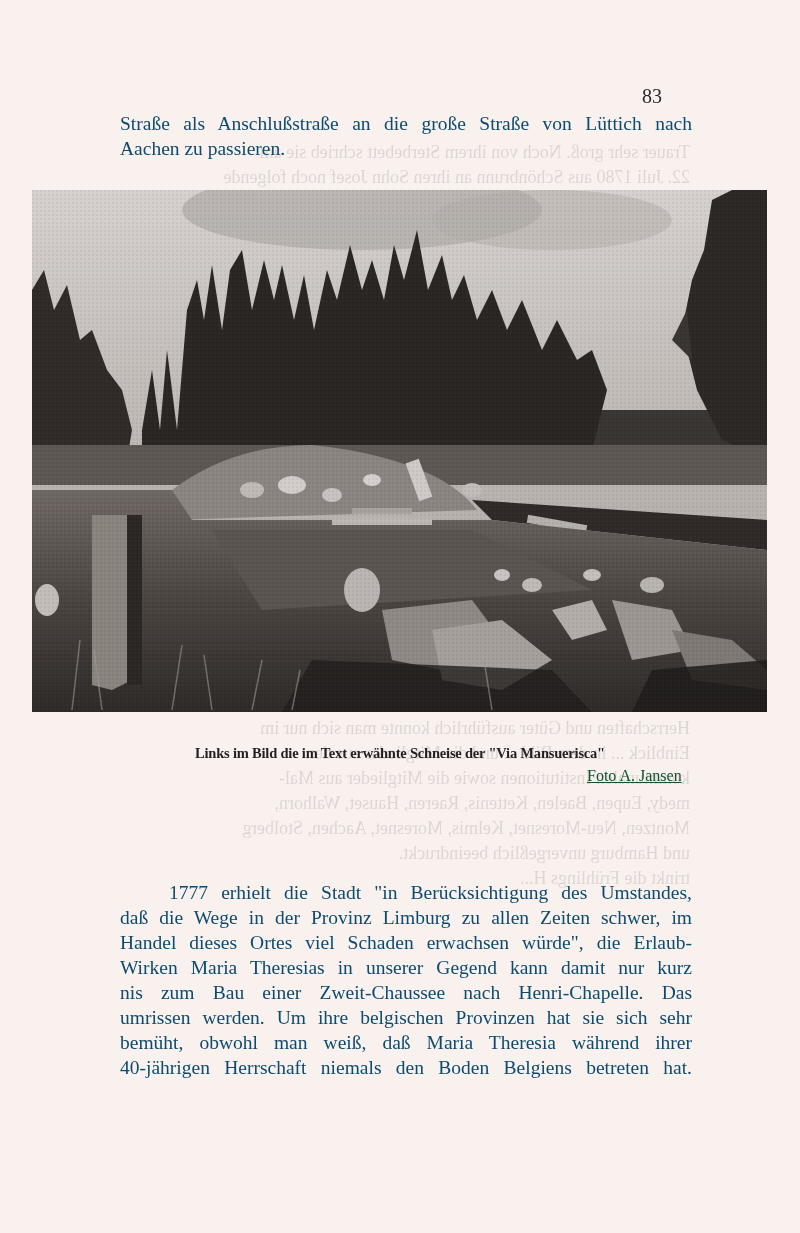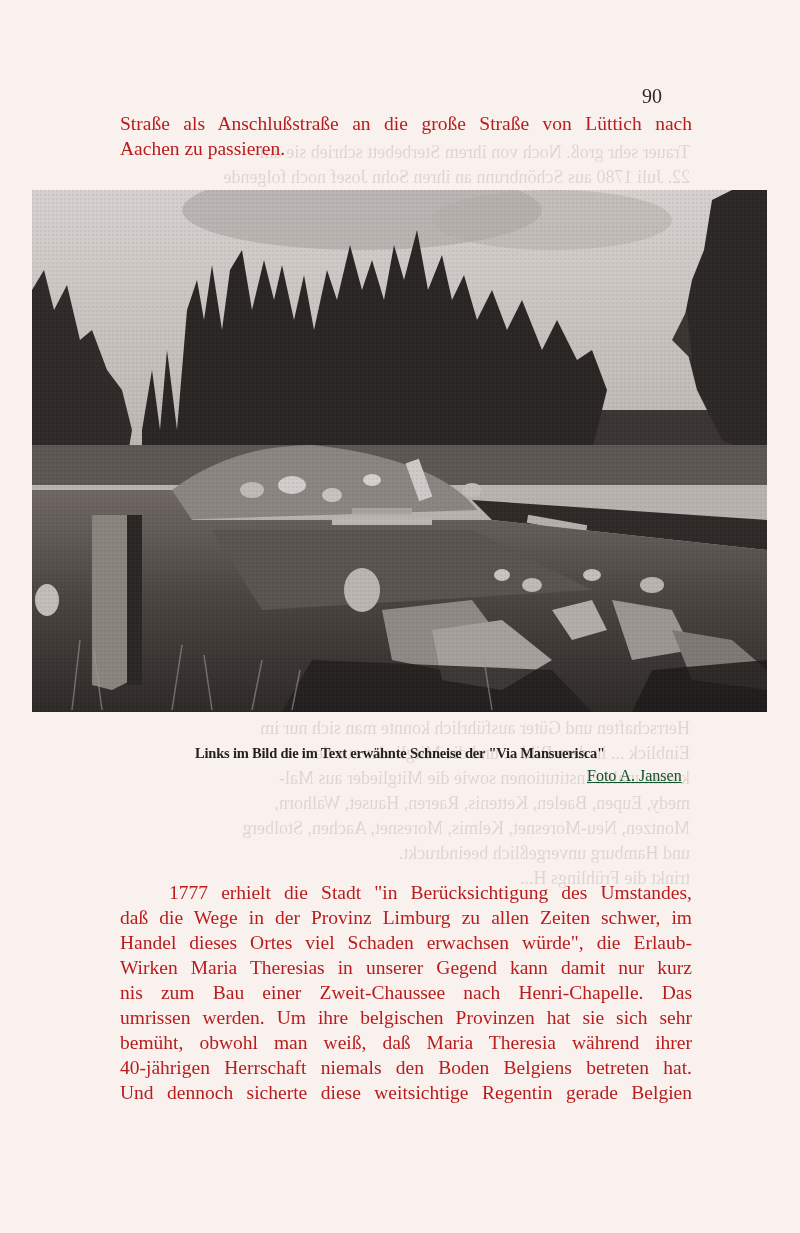--- a/index.html
+++ b/index.html
@@ -23,21 +23,21 @@
       line-height: 24px;
       color: #2e2828;
     }
     .text-block {
       position: absolute;
       left: 120px;
       width: 572px;
       font-size: 19.5px;
       line-height: 25px;
       text-align: justify;
-      color: #b91c1c;
+      color: #0c4a6e;
     }
     .text-block .line {
       display: block;
       white-space: nowrap;
       text-align-last: justify;
     }
     .text-block .line.last {
       text-align-last: left;
     }
     .text-block .line.indent {
@@ -116,21 +116,21 @@
 <div class="ghost ghost-mid">
   <div>Herrschaften und Güter ausführlich konnte man sich nur im</div>
   <div>Einblick ... in dem Bild ... und die Mitglieder aus den</div>
   <div>kommunalen Institutionen sowie die Mitglieder aus Mal-</div>
   <div>medy, Eupen, Baelen, Kettenis, Raeren, Hauset, Walhorn,</div>
   <div>Montzen, Neu-Moresnet, Kelmis, Moresnet, Aachen, Stolberg</div>
   <div>und Hamburg unvergeßlich beeindruckt.</div>
   <div>trinkt die Frühlings H...</div>
 </div>
 
-<div class="page-number">90</div>
+<div class="page-number">83</div>
 
 <div class="text-block top-text">
   <span class="line">Straße als Anschlußstraße an die große Straße von Lüttich nach</span>
   <span class="line last">Aachen zu passieren.</span>
 </div>
 
 <div class="photo" title="Black-and-white photograph of excavated stone foundations and rubble in a forest clearing with a line of conifer trees under an overcast sky">
   <svg viewBox="0 0 735 522" preserveAspectRatio="none">
     <defs>
       <linearGradient id="sky" x1="0" y1="0" x2="0" y2="1">
@@ -213,14 +213,13 @@
 
 <div class="text-block body-text">
   <span class="line indent">1777 erhielt die Stadt "in Berücksichtigung des Umstandes,</span>
   <span class="line">daß die Wege in der Provinz Limburg zu allen Zeiten schwer, im</span>
   <span class="line">Handel dieses Ortes viel Schaden erwachsen würde", die Erlaub-</span>
   <span class="line">Wirken Maria Theresias in unserer Gegend kann damit nur kurz</span>
   <span class="line">nis zum Bau einer Zweit-Chaussee nach Henri-Chapelle. Das</span>
   <span class="line">umrissen werden. Um ihre belgischen Provinzen hat sie sich sehr</span>
   <span class="line">bemüht, obwohl man weiß, daß Maria Theresia während ihrer</span>
   <span class="line">40-jährigen Herrschaft niemals den Boden Belgiens betreten hat.</span>
-  <span class="line">Und dennoch sicherte diese weitsichtige Regentin gerade Belgien</span>
 </div>
 
 </body></html>

